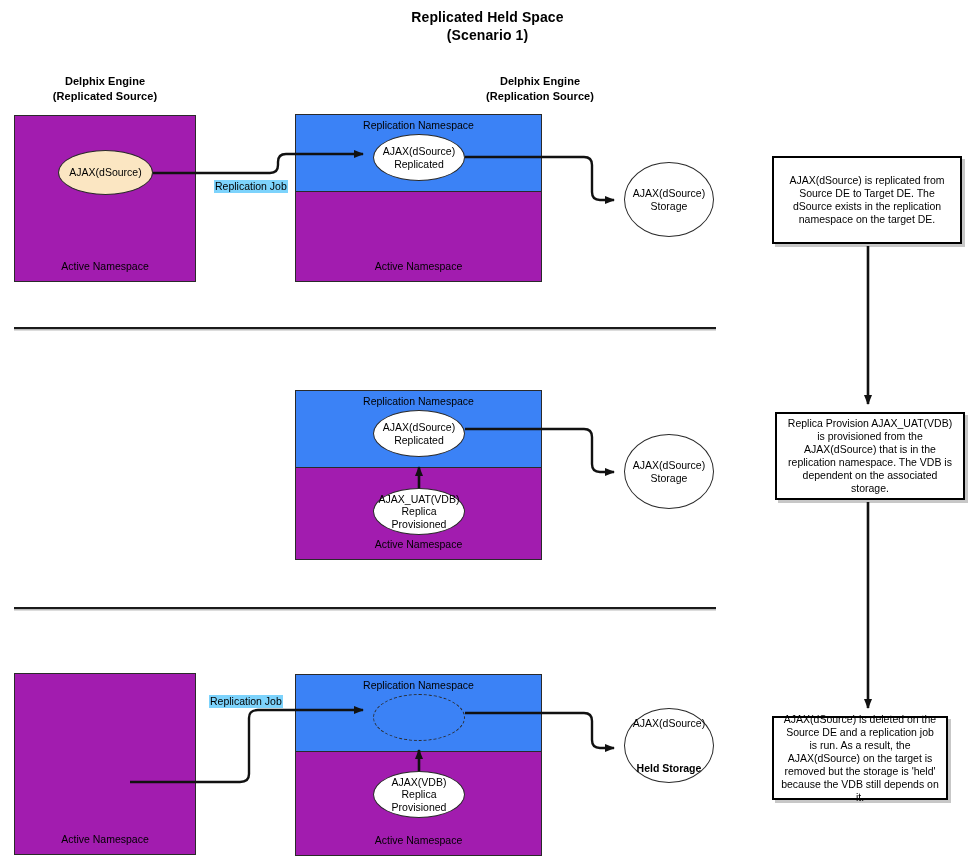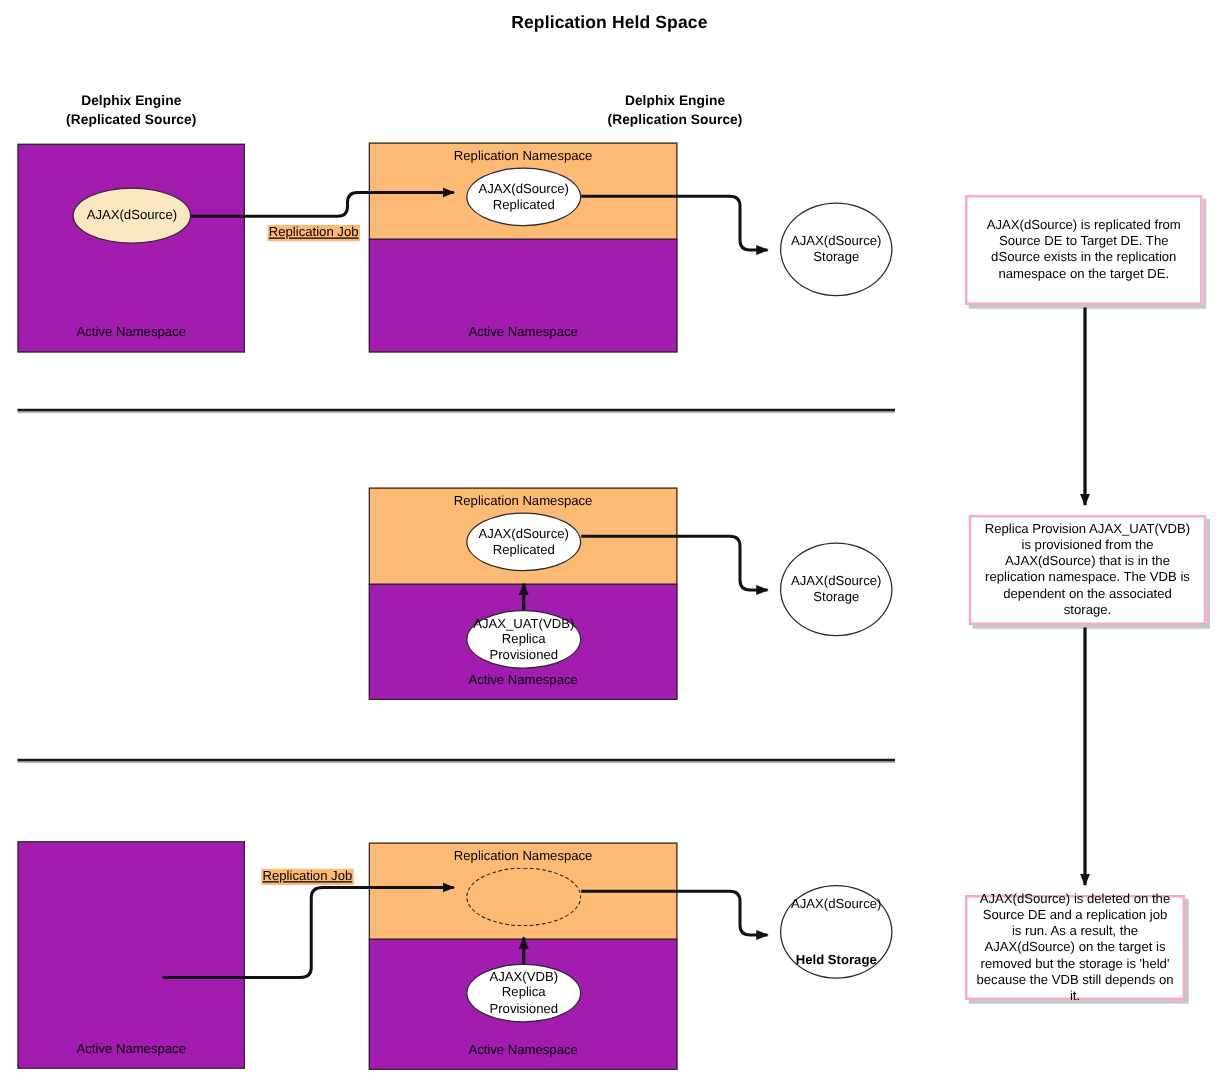--- a/index.html
+++ b/index.html
@@ -37,21 +37,21 @@
     letter-spacing: 0.05px;
   }
 
   
   .ns-box {
     box-sizing: border-box;
     border: 1.3px solid #2a2a2a;
     background: #d8e8cd;
   }
   .ns-green { background: #a21caf; }
-  .ns-blue  { background: #fdba74; }
+  .ns-blue  { background: #3b82f6; }
   .ns-label {
     position: absolute;
     left: 0; width: 100%;
     text-align: center;
     font-size: 10.5px;
     line-height: 13px;
   }
 
   
   .ellipse {
@@ -82,21 +82,21 @@
     justify-content: center;
     text-align: center;
     font-size: 10.5px;
     line-height: 13px;
   }
   .bold { font-weight: bold; margin-top: 32px; }
 
   
   .note-box {
     box-sizing: border-box;
-    border: 2px solid #f9a8d4;
+    border: 2px solid #000000;
     background: #ffffff;
     box-shadow: 3px 3px 0 rgba(0,0,0,0.22);
     display: flex;
     align-items: center;
     justify-content: center;
     padding: 4px 7px;
     text-align: center;
     font-size: 10.5px;
     line-height: 13px;
   }
@@ -106,39 +106,39 @@
     height: 0;
     border-top: 2px solid #1a1a1a;
     box-shadow: 0 1.5px 0 rgba(0,0,0,0.28);
   }
 
   
   .edge-label {
     font-size: 10.5px;
     line-height: 13px;
     white-space: nowrap;
-    background: #fdba74;
+    background: #7dd3fc;
     padding: 0 1px;
-    text-decoration: underline;
   }
 
   svg.overlay {
     position: absolute;
     left: 0; top: 0;
     width: 975px; height: 864px;
     pointer-events: none;
   }
 </style>
 </head>
 <body>
 
 <div id="canvas">
 
   <div class="abs diagram-title">
-    <div>Replication Held Space</div>
+    <div>Replicated Held Space</div>
+    <div>(Scenario 1)</div>
   </div>
 
   <div class="abs col-header" style="left:14px; top:74px; width:182px;">
     <div>Delphix Engine</div>
     <div>(Replicated Source)</div>
   </div>
 
   <div class="abs col-header" style="left:427px; top:74px; width:226px;">
     <div>Delphix Engine</div>
     <div>(Replication Source)</div>

